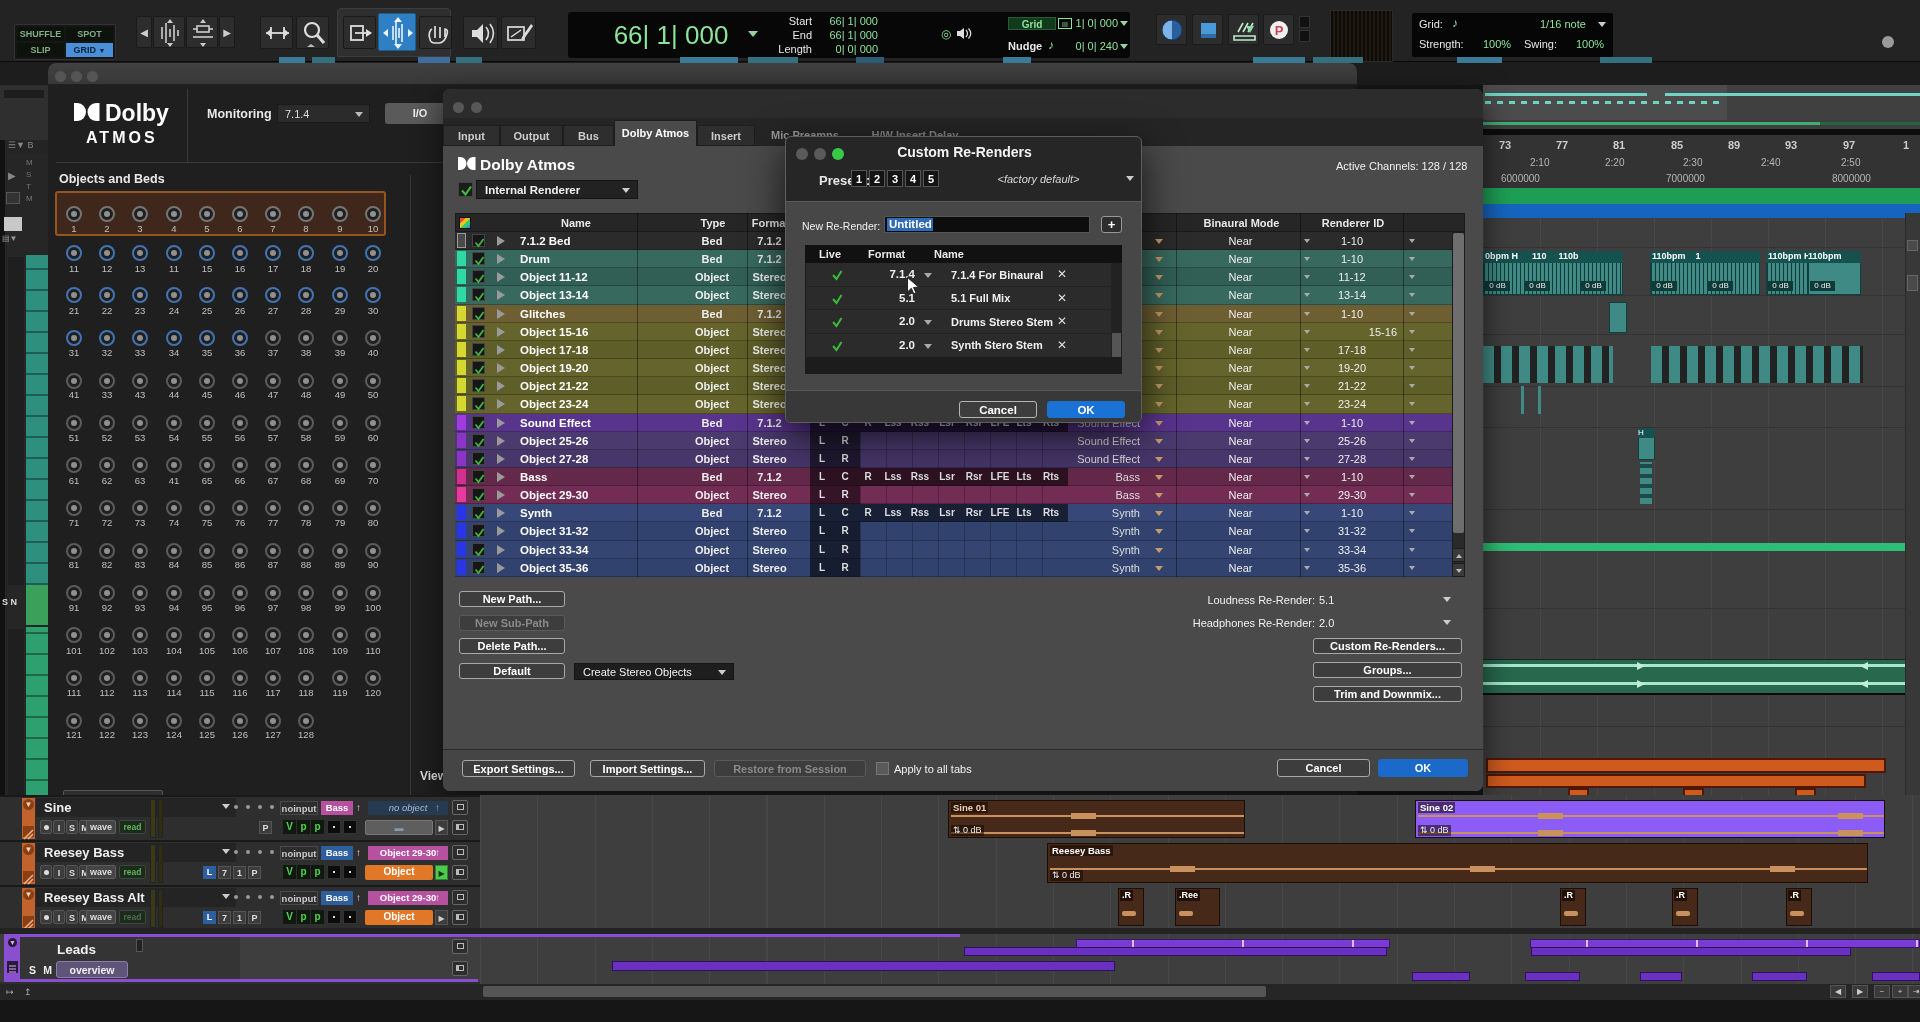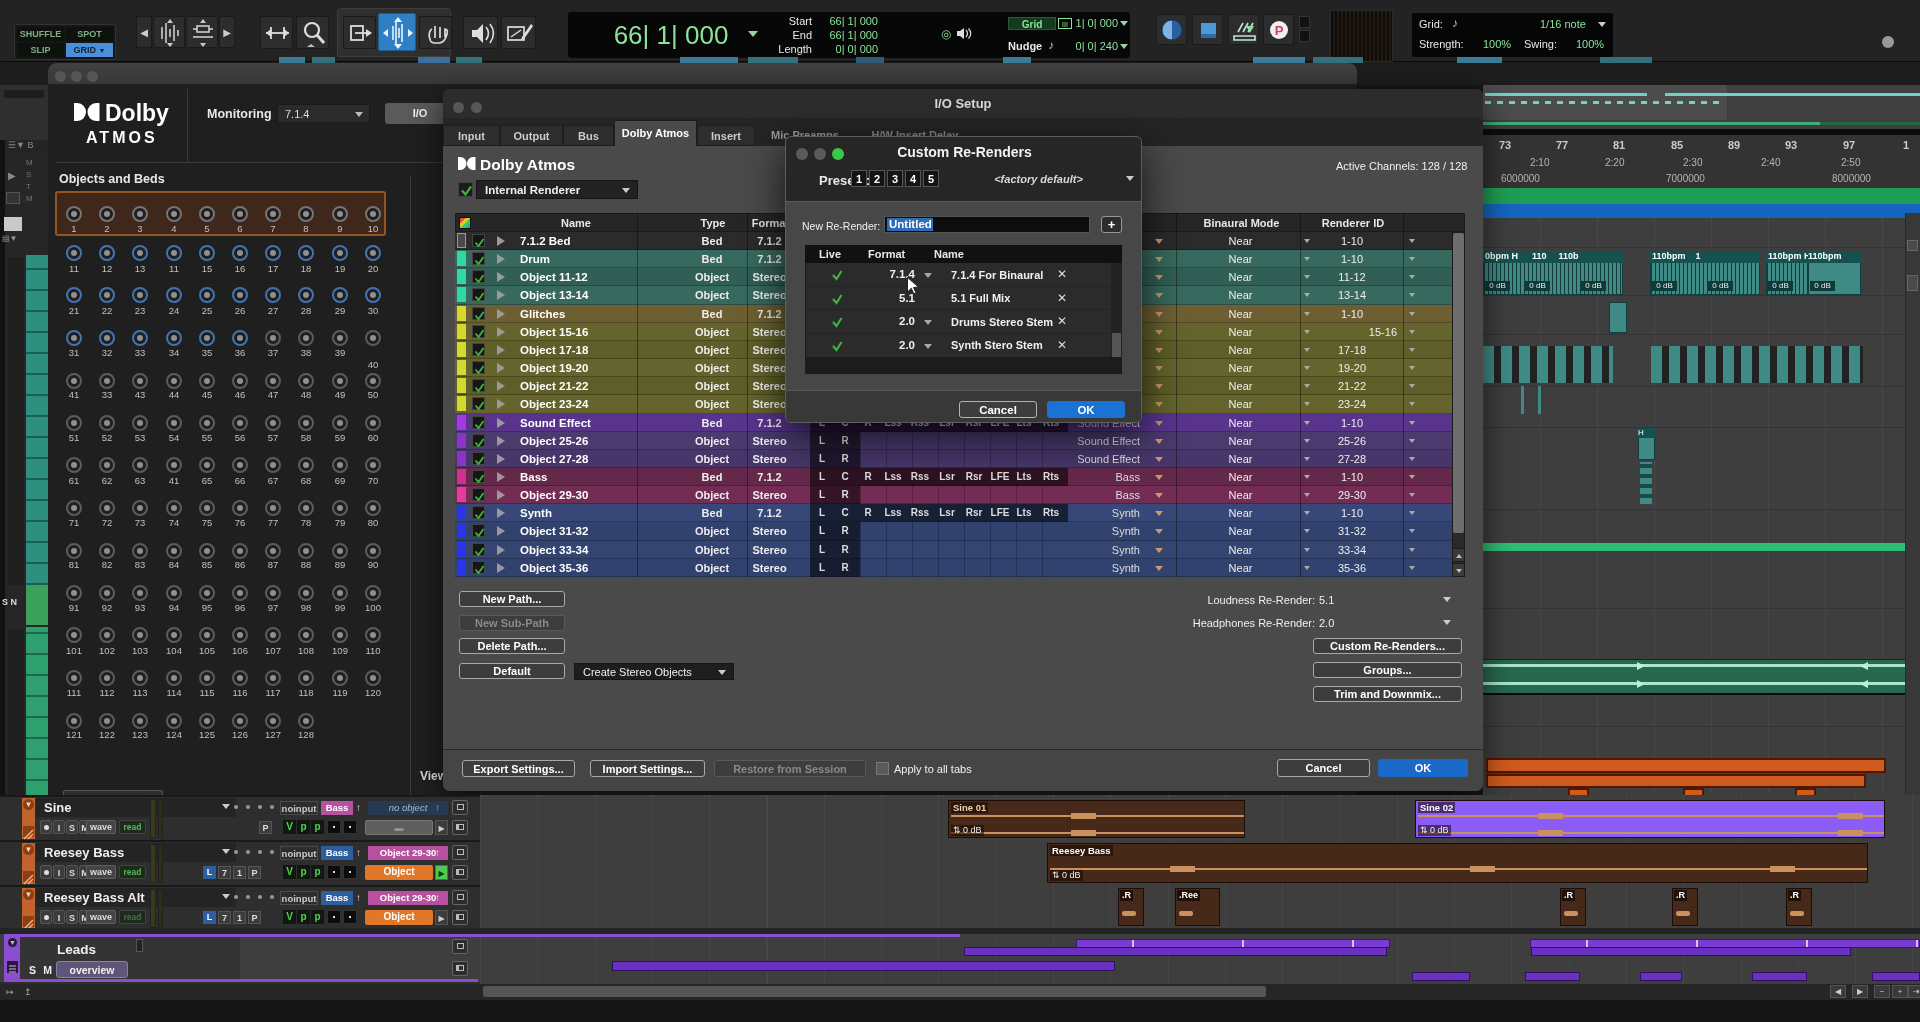--- a/index.html
+++ b/index.html
@@ -481,21 +481,21 @@
         <div style="position:absolute; left:2.5px; top:2.5px; width:6px; height:6px; border-radius:50%; background:#909090;"></div>
       </div>
 <div class="abs" style="left:242px; top:284px; width:32px; text-align:center; font-size:9.5px; color:#c0c0c0;">38</div>
 <div class="abs" style="left:284px; top:267px; width:16px; height:16px; border-radius:50%; border:2.5px solid #5c5c5c; background:#1f1f1f;">
         <div style="position:absolute; left:2.5px; top:2.5px; width:6px; height:6px; border-radius:50%; background:#909090;"></div>
       </div>
 <div class="abs" style="left:276px; top:284px; width:32px; text-align:center; font-size:9.5px; color:#c0c0c0;">39</div>
 <div class="abs" style="left:317px; top:267px; width:16px; height:16px; border-radius:50%; border:2.5px solid #5c5c5c; background:#1f1f1f;">
         <div style="position:absolute; left:2.5px; top:2.5px; width:6px; height:6px; border-radius:50%; background:#909090;"></div>
       </div>
-<div class="abs" style="left:309px; top:284px; width:32px; text-align:center; font-size:9.5px; color:#c0c0c0;margin-top:12px;">40</div>
+<div class="abs" style="left:309px; top:284px; width:32px; text-align:center; font-size:9.5px; color:#c0c0c0;">40</div>
 <div class="abs" style="left:18px; top:310px; width:16px; height:16px; border-radius:50%; border:2.5px solid #5c5c5c; background:#1f1f1f;">
         <div style="position:absolute; left:2.5px; top:2.5px; width:6px; height:6px; border-radius:50%; background:#909090;"></div>
       </div>
 <div class="abs" style="left:10px; top:326px; width:32px; text-align:center; font-size:9.5px; color:#c0c0c0;">41</div>
 <div class="abs" style="left:51px; top:310px; width:16px; height:16px; border-radius:50%; border:2.5px solid #5c5c5c; background:#1f1f1f;">
         <div style="position:absolute; left:2.5px; top:2.5px; width:6px; height:6px; border-radius:50%; background:#909090;"></div>
       </div>
 <div class="abs" style="left:43px; top:326px; width:32px; text-align:center; font-size:9.5px; color:#c0c0c0;">33</div>
 <div class="abs" style="left:84px; top:310px; width:16px; height:16px; border-radius:50%; border:2.5px solid #5c5c5c; background:#1f1f1f;">
         <div style="position:absolute; left:2.5px; top:2.5px; width:6px; height:6px; border-radius:50%; background:#909090;"></div>
@@ -844,21 +844,20 @@
 
   <div class="abs" style="left:362px; top:112px; width:1px; height:648px; background:#3a3a3a;"></div>
   <div class="abs" style="left:372px; top:706px; color:#ddd; font-size:12px; font-weight:bold;">View</div>
   <div class="abs" style="left:15px; top:727px; width:100px; height:12px; background:#2e2e2e; border:1px solid #555; border-radius:2px;"></div>
 </div>
 
 <div class="abs" id="ioWin" style="left:443px; top:89px; width:1040px; height:702px; background:#4a4a4a; border-radius:7px; box-shadow:0 8px 30px rgba(0,0,0,0.6); overflow:hidden;">
 
   <div class="abs" style="left:0; top:0; width:1040px; height:29px; background:#2c2c2c; border-radius:7px 7px 0 0;"></div>
   <div class="abs" style="left:10px; top:10px;"><span style="display:inline-block;width:11px;height:11px;border-radius:50%;background:#575757;margin-right:7px;"></span><span style="display:inline-block;width:11px;height:11px;border-radius:50%;background:#575757;"></span></div>
-  <div class="abs" style="left:0; top:7px; width:1040px; text-align:center; color:#d8d8d8; font-size:13px; font-weight:bold;">I/O Setup</div>
 
   <div class="abs" style="left:0; top:29px; width:1040px; height:28px; background:#252525;"></div>
   <div class="abs" style="left:0; top:36px; width:57px; height:21px; background:#2e2e2e; border:1px solid #1d1d1d; color:#ccc; font-size:11px; font-weight:bold; text-align:center; line-height:20px;">Input</div>
   <div class="abs" style="left:57px; top:36px; width:63px; height:21px; background:#2e2e2e; border:1px solid #1d1d1d; color:#ccc; font-size:11px; font-weight:bold; text-align:center; line-height:20px;">Output</div>
   <div class="abs" style="left:120px; top:36px; width:51px; height:21px; background:#2e2e2e; border:1px solid #1d1d1d; color:#ccc; font-size:11px; font-weight:bold; text-align:center; line-height:20px;">Bus</div>
   <div class="abs" style="left:171px; top:31px; width:83px; height:26px; background:#4a4a4a; border:1px solid #1d1d1d; border-bottom:none; color:#fff; font-size:11px; font-weight:bold; text-align:center; line-height:25px;">Dolby Atmos</div>
   <div class="abs" style="left:254px; top:36px; width:58px; height:21px; background:#2e2e2e; border:1px solid #1d1d1d; color:#ccc; font-size:11px; font-weight:bold; text-align:center; line-height:20px;">Insert</div>
   <div class="abs" style="left:312px; top:36px; width:100px; height:21px; color:#999; font-size:11px; font-weight:bold; text-align:center; line-height:20px;">Mic Preamps</div>
   <div class="abs" style="left:412px; top:36px; width:120px; height:21px; color:#888; font-size:11px; font-weight:bold; text-align:center; line-height:20px;">H/W Insert Delay</div>
 
@@ -1343,21 +1342,21 @@
 <div class="abs" id="dialog" style="left:785px; top:136px; width:357px; height:287px; background:#262626; border-radius:6px; border:1px solid #5e5e5e; box-shadow:0 12px 40px rgba(0,0,0,0.75); overflow:hidden;">
   <div class="abs" style="left:10px; top:9px;"><span style="display:inline-block;width:12px;height:12px;border-radius:50%;background:#5a5a5a;margin-right:6px;"></span><span style="display:inline-block;width:12px;height:12px;border-radius:50%;background:#5a5a5a;margin-right:6px;"></span><span style="display:inline-block;width:12px;height:12px;border-radius:50%;background:#38c948;"></span></div>
   <div class="abs" style="left:0; top:7px; width:357px; text-align:center; color:#f2f2f2; font-size:14px; font-weight:bold;">Custom Re-Renders</div>
 
   <div class="abs" style="left:13px; top:36px; color:#e8e8e8; font-size:13px; font-weight:bold;margin-left:20px;">Presets:</div>
   <div class="abs" style="left:65px; top:33px; width:16px; height:17px; background:#141414; border:1px solid #555; color:#fff; font-size:11px; font-weight:bold; text-align:center; line-height:16px;">1</div>
   <div class="abs" style="left:83px; top:33px; width:16px; height:17px; background:#141414; border:1px solid #555; color:#fff; font-size:11px; font-weight:bold; text-align:center; line-height:16px;">2</div>
   <div class="abs" style="left:101px; top:33px; width:16px; height:17px; background:#141414; border:1px solid #555; color:#fff; font-size:11px; font-weight:bold; text-align:center; line-height:16px;">3</div>
   <div class="abs" style="left:119px; top:33px; width:16px; height:17px; background:#141414; border:1px solid #555; color:#fff; font-size:11px; font-weight:bold; text-align:center; line-height:16px;">4</div>
   <div class="abs" style="left:137px; top:33px; width:16px; height:17px; background:#141414; border:1px solid #555; color:#fff; font-size:11px; font-weight:bold; text-align:center; line-height:16px;">5</div>
-  <div class="abs" style="left:180px; top:36px; width:145px; text-align:center; color:#d8d8d8; font-size:11px; font-style:italic; font-weight:bold;">&lt;factory default&gt;</div>
+  <div class="abs" style="left:180px; top:36px; width:145px; text-align:center; color:#d8d8d8; font-size:11px; font-style:italic; font-weight:normal;">&lt;factory default&gt;</div>
   <div class="abs" style="left:340px; top:39px; width:0; height:0; border-left:4.5px solid transparent; border-right:4.5px solid transparent; border-top:5.5px solid #ccc;"></div>
 
   <div class="abs" style="left:0; top:64px; width:357px; height:189px; background:#474747; border-top:1px solid #5a5a5a;"></div>
   <div class="abs" style="left:16px; top:83px; color:#f0f0f0; font-size:10.5px;">New Re-Render:</div>
   <div class="abs" style="left:98px; top:79px; width:206px; height:17px; background:#0d0d0d; border:1px solid #555;"></div>
   <div class="abs" style="left:101px; top:81px; width:46px; height:13px; background:#2f6cb5;"></div>
   <div class="abs" style="left:103px; top:81px; color:#fff; font-size:11.5px; font-weight:bold;">Untitled</div>
   <div class="abs" style="left:315px; top:79px; width:21px; height:17px; background:#2d2d2d; border:1px solid #999; border-radius:3px; color:#fff; font-size:13px; font-weight:bold; text-align:center; line-height:15px;">+</div>
 
   <div class="abs" style="left:19px; top:108px; width:317px; height:129px; background:#2b2b2b; border:1px solid #1a1a1a;"></div>

